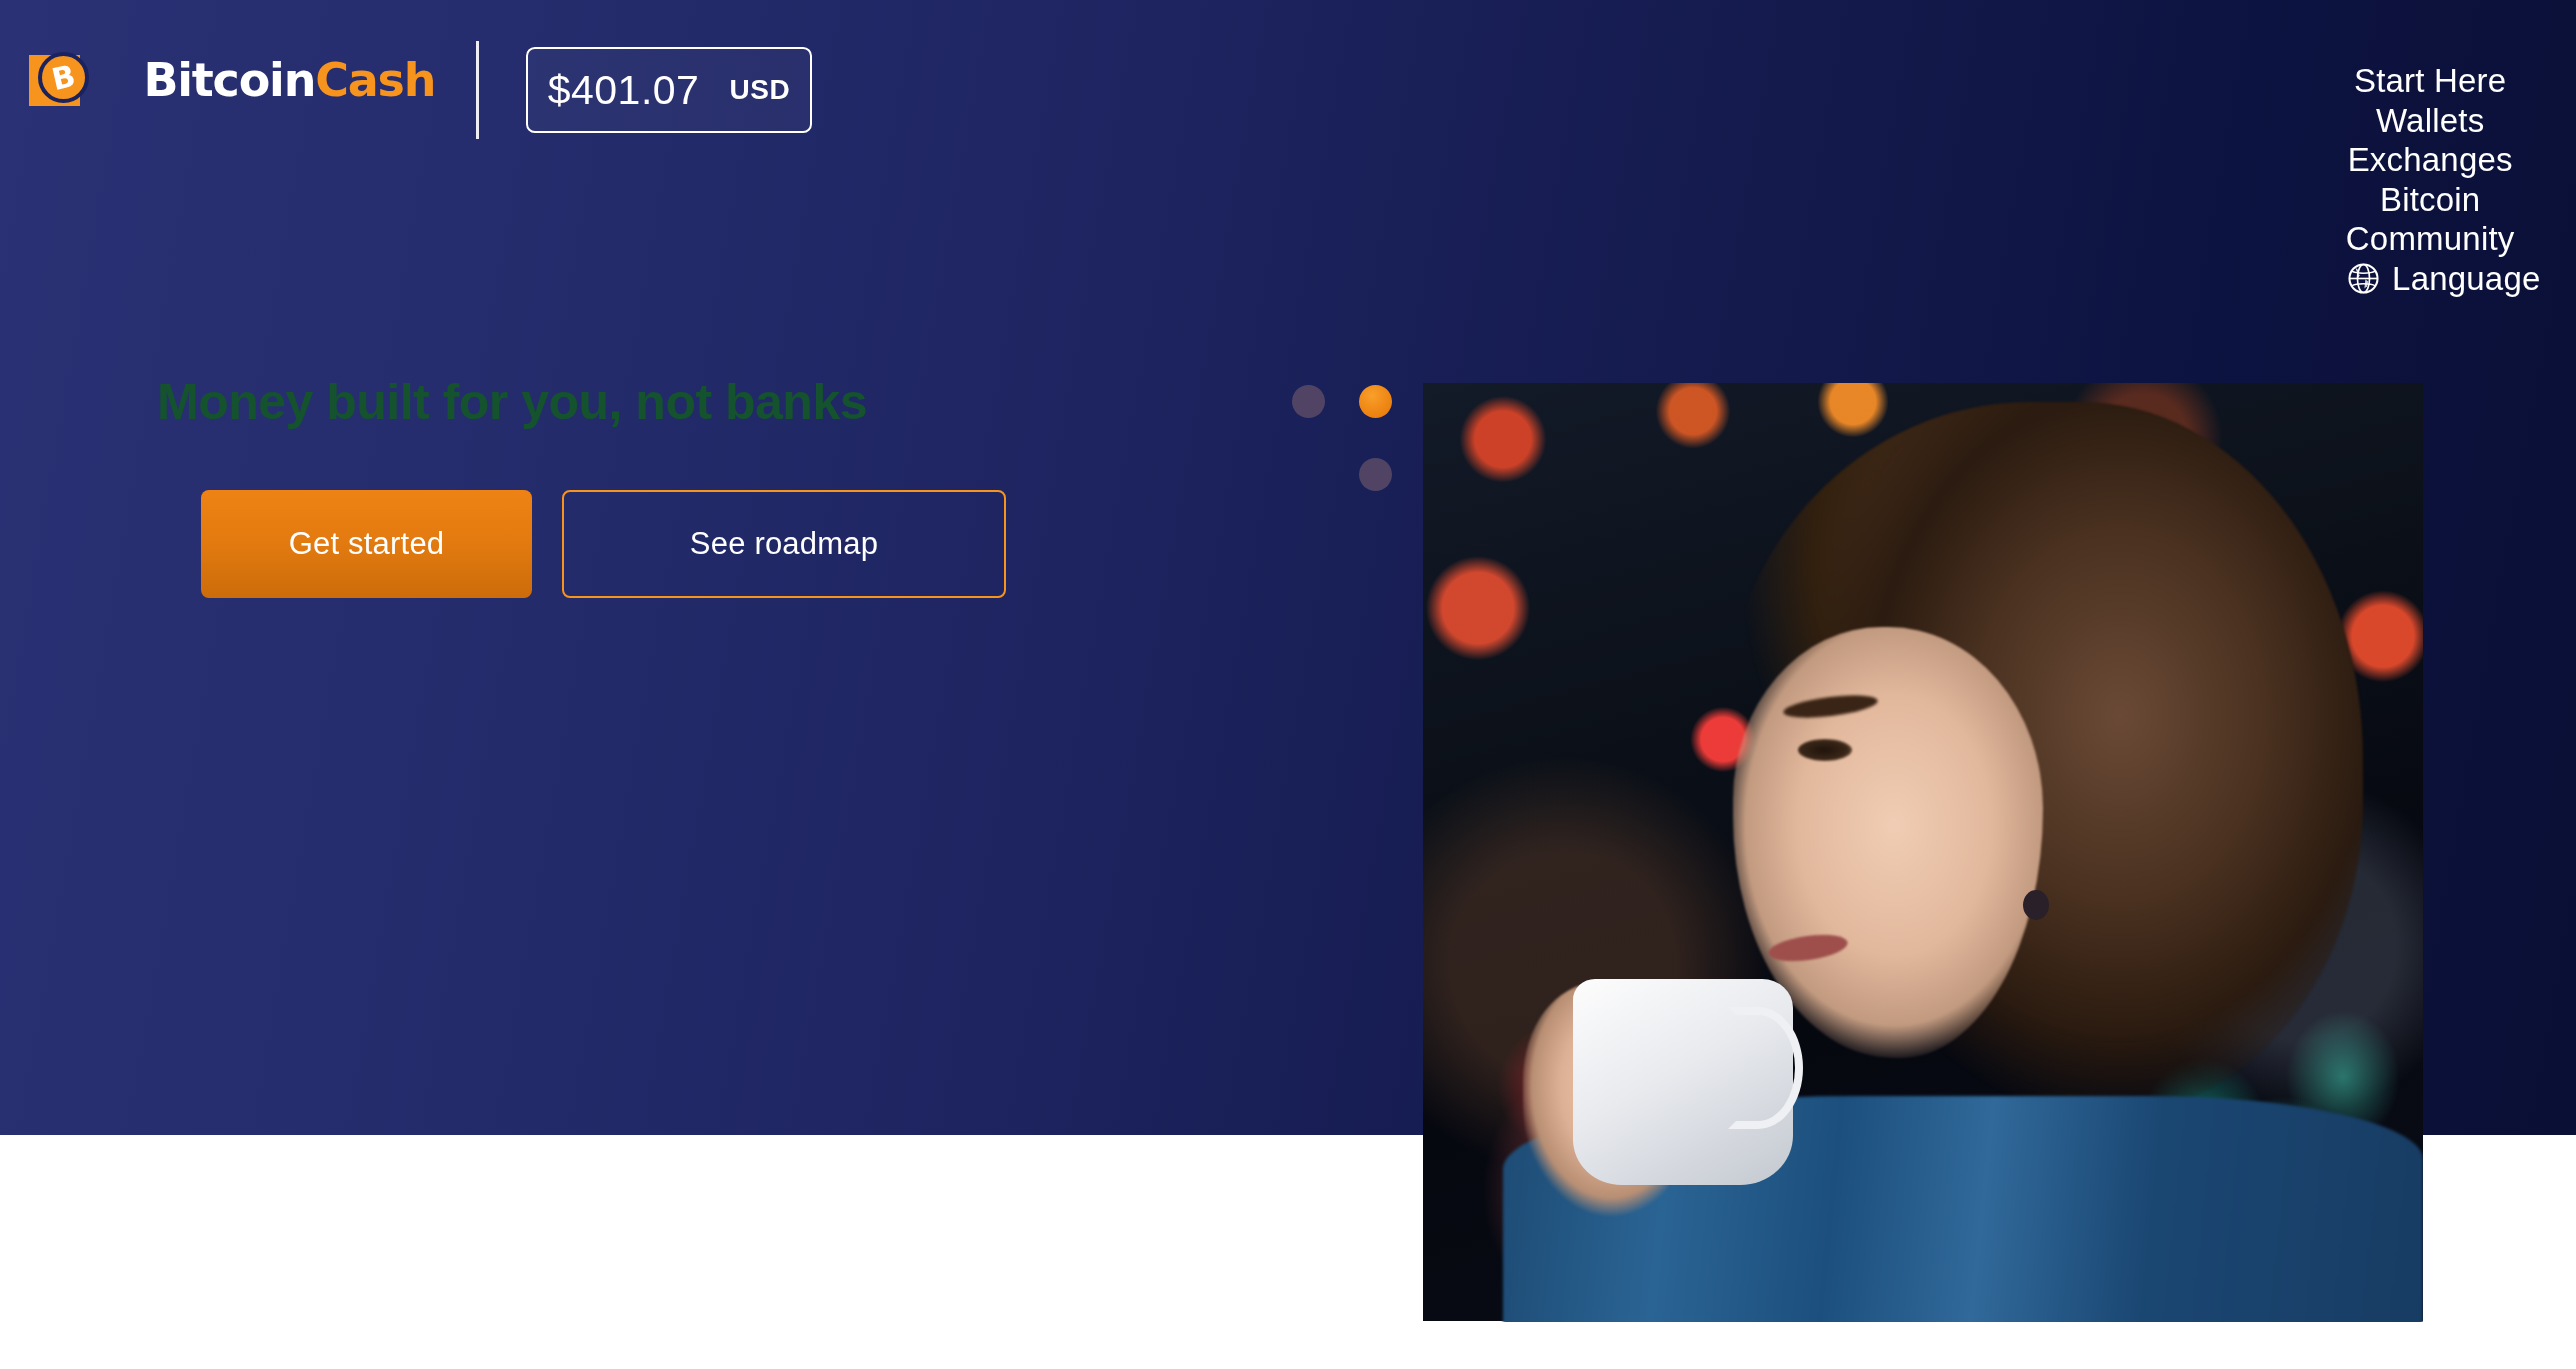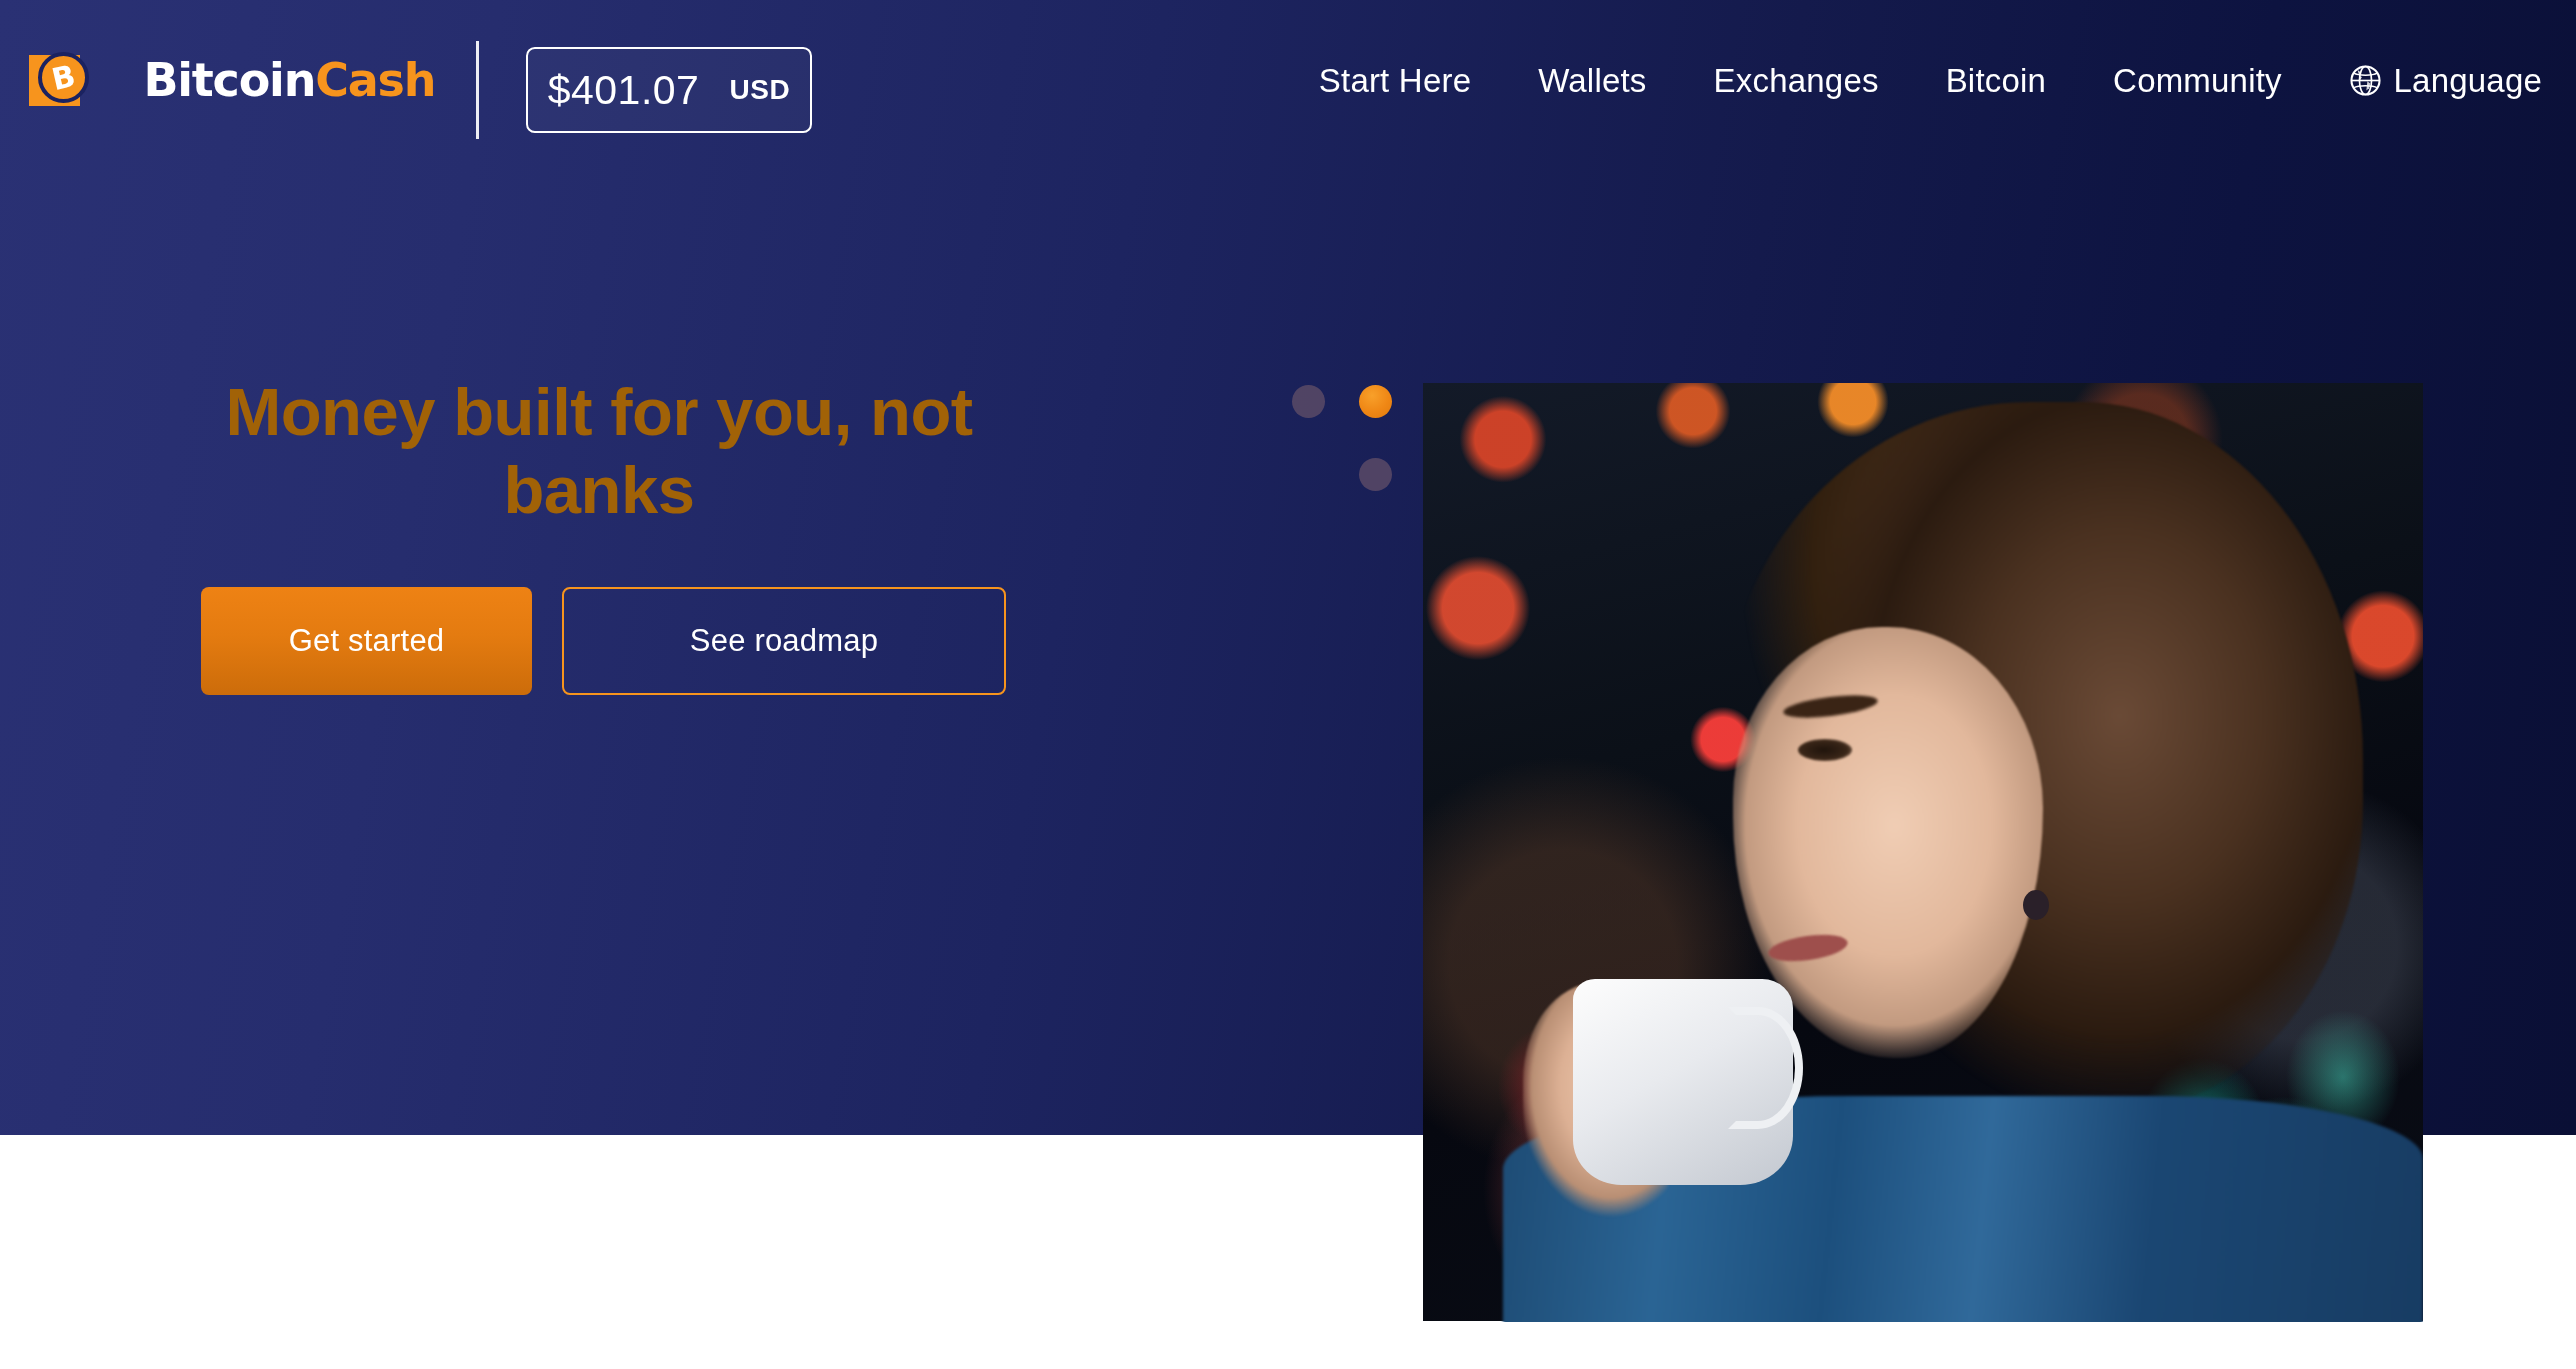--- a/index.html
+++ b/index.html
@@ -124,22 +124,23 @@
     font-size: 28px;
     font-weight: 700;
     letter-spacing: 0.6px;
   }
 
   .nav {
     position: absolute;
     right: 34px; top: 61px;
     display: flex;
     align-items: center;
-    gap: 12px;
+    gap: 0;
     white-space: nowrap;
+    flex-direction: column;
   }
   .nav-item {
     color: #ffffff;
     font-size: 33px;
     font-weight: 400;
     letter-spacing: 0.2px;
     padding: 0 27.5px;
     text-decoration: none;
     line-height: 1.2;
     cursor: pointer;
@@ -153,27 +154,26 @@
   .globe-icon { display: block; flex: 0 0 auto; }
 
   
   .hero-text {
     position: absolute;
     left: 157px; top: 373px;
     width: 1159px;
     z-index: 10;
   }
   .hero-title {
-    color: #a16207;
-    font-size: 67px;
+    color: #14532d;
+    font-size: 50px;
     font-weight: 600;
     line-height: 1.16;
     letter-spacing: -0.5px;
     max-width: 884px;
-    text-align: center;
   }
   .hero-sub {
     margin-top: 45px;
     color: #ffffff;
     font-size: 31px;
     font-weight: 400;
     line-height: 1.62;
     max-width: 1149px;
     opacity: .97;
   }

